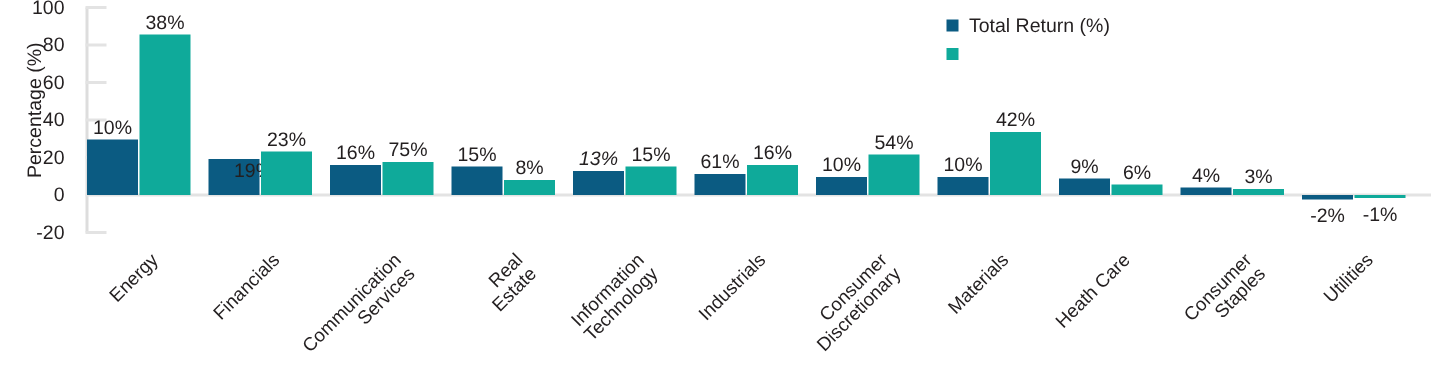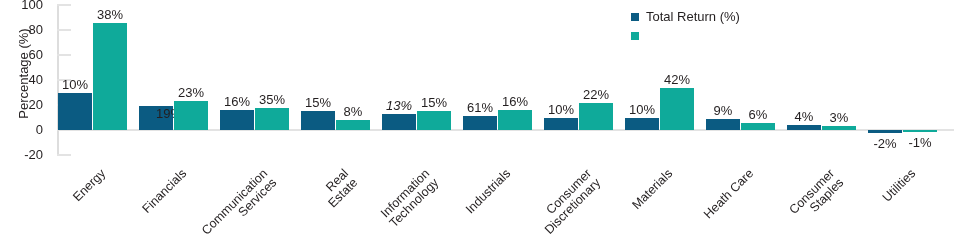--- a/index.html
+++ b/index.html
@@ -165,37 +165,37 @@
       <div class="bar-value" style="left: -8px; top: 72.5px;">10%</div>
       <div class="bar earn" style="left: 36px; top: 17.5px; height: 107.5px;"></div>
       <div class="bar-value" style="left: 27px; top: 2.5px;">38%</div>
       <div class="bar total" style="left: 82px; top: 101.25px; height: 23.75px;"></div>
       <div class="bar-value" style="left: 73px; top: 102px; text-align: right;">19%</div>
       <div class="bar earn" style="left: 117px; top: 96.25px; height: 28.75px;"></div>
       <div class="bar-value" style="left: 108px; top: 81.25px;">23%</div>
       <div class="bar total" style="left: 163px; top: 105px; height: 20px;"></div>
       <div class="bar-value" style="left: 154px; top: 90px;">16%</div>
       <div class="bar earn" style="left: 198px; top: 102.5px; height: 22.5px;"></div>
-      <div class="bar-value" style="left: 189px; top: 87.5px;">35%</div>
+      <div class="bar-value" style="left: 189px; top: 87.5px;">75%</div>
       <div class="bar total" style="left: 244px; top: 106.25px; height: 18.75px;"></div>
       <div class="bar-value" style="left: 235px; top: 91.25px;">15%</div>
       <div class="bar earn" style="left: 279px; top: 115px; height: 10px;"></div>
       <div class="bar-value" style="left: 270px; top: 100px;">8%</div>
       <div class="bar total" style="left: 325px; top: 108.75px; height: 16.25px;"></div>
       <div class="bar-value" style="left: 316px; top: 93.75px; font-style: italic;">13%</div>
       <div class="bar earn" style="left: 360px; top: 106.25px; height: 18.75px;"></div>
       <div class="bar-value" style="left: 351px; top: 91.25px;">15%</div>
       <div class="bar total" style="left: 406px; top: 111.25px; height: 13.75px;"></div>
       <div class="bar-value" style="left: 397px; top: 96.25px;">61%</div>
       <div class="bar earn" style="left: 441px; top: 105px; height: 20px;"></div>
       <div class="bar-value" style="left: 432px; top: 90px;">16%</div>
       <div class="bar total" style="left: 487px; top: 112.5px; height: 12.5px;"></div>
       <div class="bar-value" style="left: 478px; top: 97.5px;">10%</div>
       <div class="bar earn" style="left: 522px; top: 97.5px; height: 27.5px;"></div>
-      <div class="bar-value" style="left: 513px; top: 82.5px;">22%</div>
+      <div class="bar-value" style="left: 513px; top: 82.5px;">54%</div>
       <div class="bar total" style="left: 568px; top: 112.5px; height: 12.5px;"></div>
       <div class="bar-value" style="left: 559px; top: 97.5px;">10%</div>
       <div class="bar earn" style="left: 603px; top: 82.5px; height: 42.5px;"></div>
       <div class="bar-value" style="left: 594px; top: 67.5px;">42%</div>
       <div class="bar total" style="left: 649px; top: 113.75px; height: 11.25px;"></div>
       <div class="bar-value" style="left: 640px; top: 98.75px;">9%</div>
       <div class="bar earn" style="left: 684px; top: 117.5px; height: 7.5px;"></div>
       <div class="bar-value" style="left: 675px; top: 102.5px;">6%</div>
       <div class="bar total" style="left: 730px; top: 120px; height: 5px;"></div>
       <div class="bar-value" style="left: 721px; top: 105px;">4%</div>

